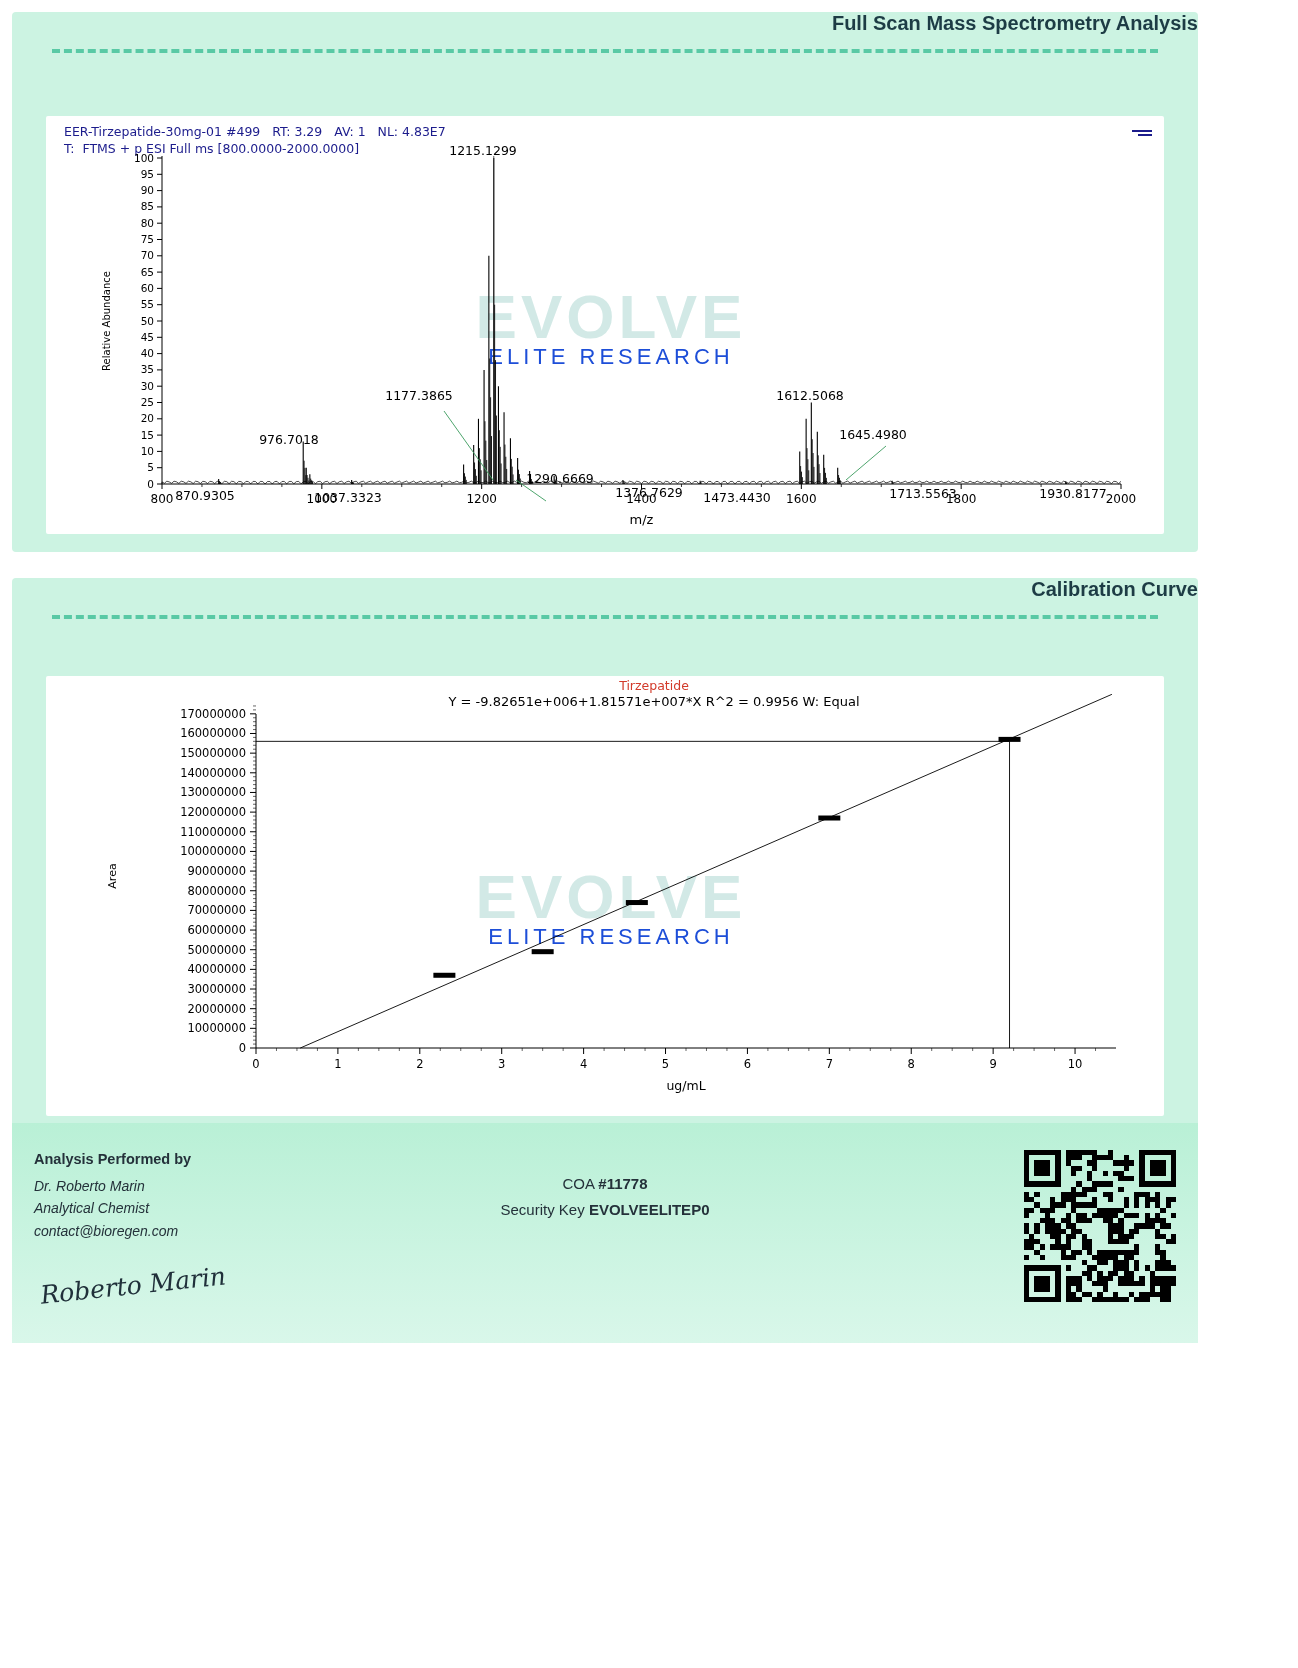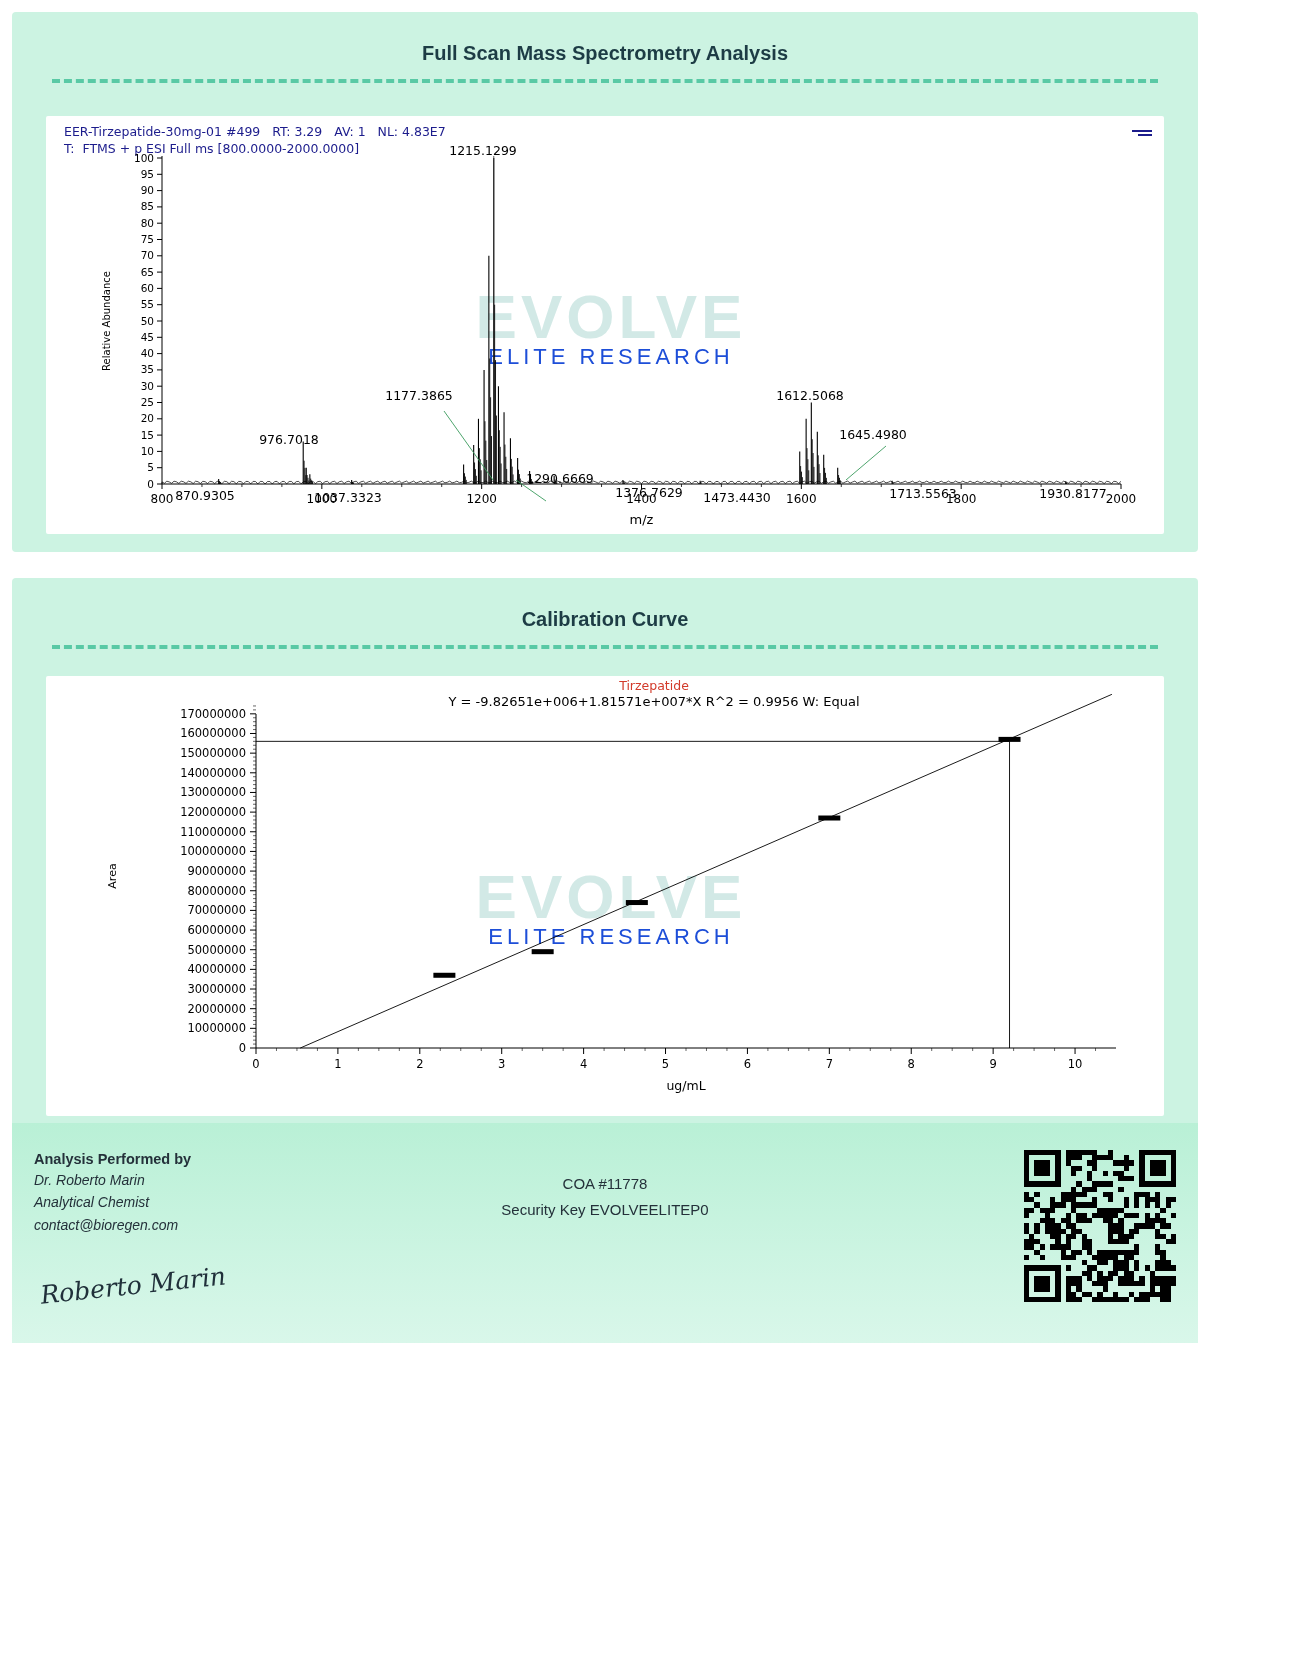--- a/index.html
+++ b/index.html
@@ -21,25 +21,24 @@
     position: absolute;
     left: 12px;
     width: 1186px;
     background: #ccf3e2;
     border-radius: 4px;
   }
   #panel-ms { top: 12px; height: 540px; }
   #panel-cal { top: 578px; height: 560px; }
 
   .panel-title {
-    text-align: center;
+    text-align: right;
     font-size: 20px;
     font-weight: bold;
     color: #1d3c45;
-    padding-top: 30px;
   }
   .title-rule {
     margin: 14px 40px 0 40px;
     border-top: 4px dashed #59c9a5;
   }
 
   .plot-box {
     position: absolute;
     left: 34px;
     right: 34px;
@@ -118,21 +117,21 @@
   }
   .analyst {
     position: absolute;
     left: 22px;
     top: 28px;
     color: #24313a;
   }
   .analyst .hd {
     font-size: 14.5px;
     font-weight: bold;
-    margin-bottom: 2px;
+    margin-bottom: 8px;
   }
   .analyst .ln {
     font-size: 14px;
     line-height: 1.6;
     font-style: italic;
   }
   .signature {
     position: absolute;
     left: 28px;
     top: 148px;
@@ -144,21 +143,21 @@
   }
   .coa-center {
     position: absolute;
     left: 0; right: 0;
     top: 48px;
     text-align: center;
     color: #24313a;
     font-size: 15px;
     line-height: 1.75;
   }
-  .coa-center b { font-weight: normal; }
+  .coa-center b { font-weight: bold; }
   .qr {
     position: absolute;
     right: 22px;
     top: 27px;
     width: 152px;
     height: 152px;
   }
 </style>
 </head>
 <body>

